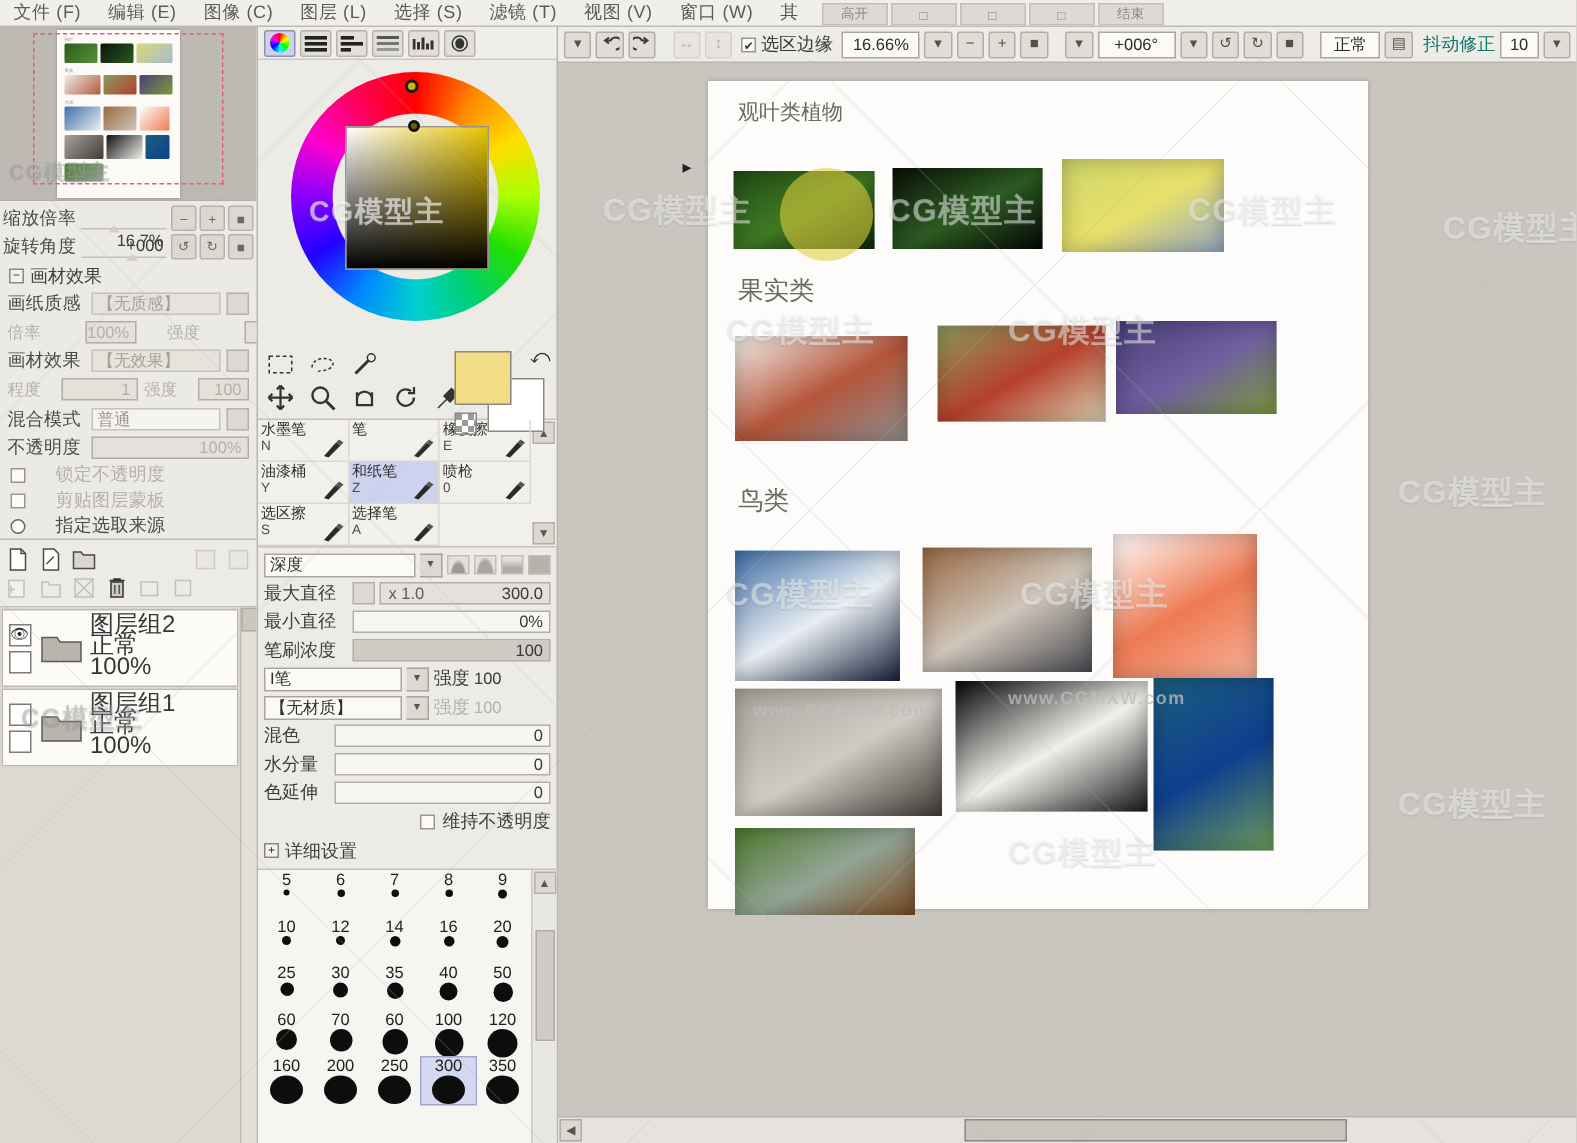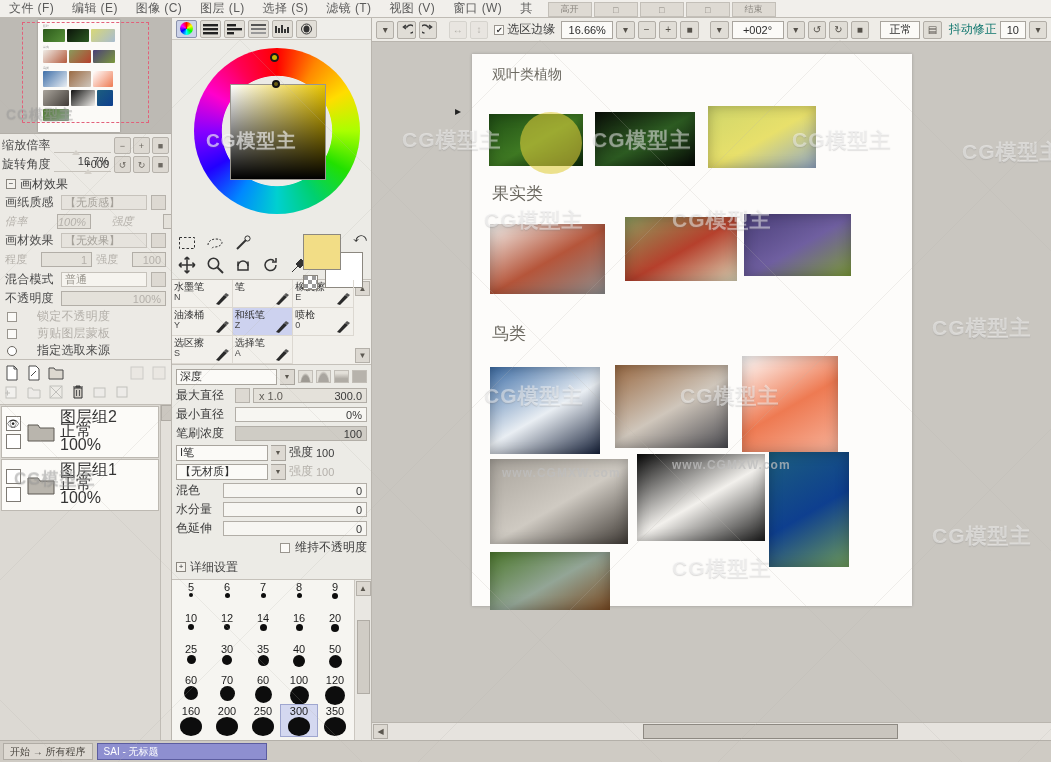--- a/index.html
+++ b/index.html
@@ -386,21 +386,21 @@
       <div style="padding:1px 3px 0;">
         <div class="sec-head">
           <div class="expander">−</div>
           <span>画材效果</span>
         </div>
         <div class="prow" style="gap:4px;">
           <span class="plabel" style="flex:0 0 52px;">画纸质感</span>
           <div class="field" style="flex:1;">【无质感】</div>
           <div class="mini-sq"></div>
         </div>
-        <div class="prow" style="gap:20px;font-style:italic;">
+        <div class="prow" style="gap:20px;">
           <span class="plabel dim" style="flex:0 0 32px;font-size:11px;">倍率</span>
           <div class="slider" style="flex:1;color:#b4b0aa;">
               <span>100%</span>
             </div>
           <span class="plabel dim" style="flex:0 0 32px;font-size:11px;">强度</span>
           <div class="slider" style="flex:0 0 34px;color:#b4b0aa;">
               <span>20</span>
             </div>
         </div>
         <div class="prow" style="gap:4px;">
@@ -913,21 +913,21 @@
           <div class="chk on"></div>
           <span class="lbl">选区边缘</span>
         </div>
         <div class="tb-text">16.66%</div>
         <div class="tb-btn">▾</div>
         <div class="tb-btn">−</div>
         <div class="tb-btn">+</div>
         <div class="tb-btn">■</div>
         <div class="tb-sep"></div>
         <div class="tb-btn">▾</div>
-        <div class="tb-text">+002°</div>
+        <div class="tb-text">+006°</div>
         <div class="tb-btn">▾</div>
         <div class="tb-btn">↺</div>
         <div class="tb-btn">↻</div>
         <div class="tb-btn">■</div>
         <div class="tb-sep"></div>
         <div class="tb-text" style="min-width:40px">正常</div>
         <div class="tb-btn">▤</div>
         <span class="tb-label">抖动修正</span>
         <div class="tb-text" style="min-width:26px">10</div>
         <div class="tb-btn">▾</div>
@@ -976,24 +976,20 @@
 
       <div class="hscroll">
         <div class="hs-btn">◀</div>
         <div class="hs-track">
           <div class="hs-thumb"></div>
         </div>
       </div>
     </div>
   </div>
 
-  <div class="taskbar">
-    <div class="tsk">开始 → 所有程序</div>
-    <div class="tsk active" style="min-width:170px">SAI - 无标题</div>
-  </div>
 
   <svg class="wm-x" style="left:0;top:0;width:1051px;height:762px;">
     <g stroke="#b9b5ae" stroke-width="1" fill="none">
       <path d="M-60 40 L240 340 M240 40 L-60 340"></path>
       <path d="M240 40 L540 340 M540 40 L240 340"></path>
       <path d="M540 40 L840 340 M840 40 L540 340"></path>
       <path d="M840 40 L1140 340 M1140 40 L840 340"></path>
       <path d="M-60 340 L240 640 M240 340 L-60 640"></path>
       <path d="M240 340 L540 640 M540 340 L240 640"></path>
       <path d="M540 340 L840 640 M840 340 L540 640"></path>

